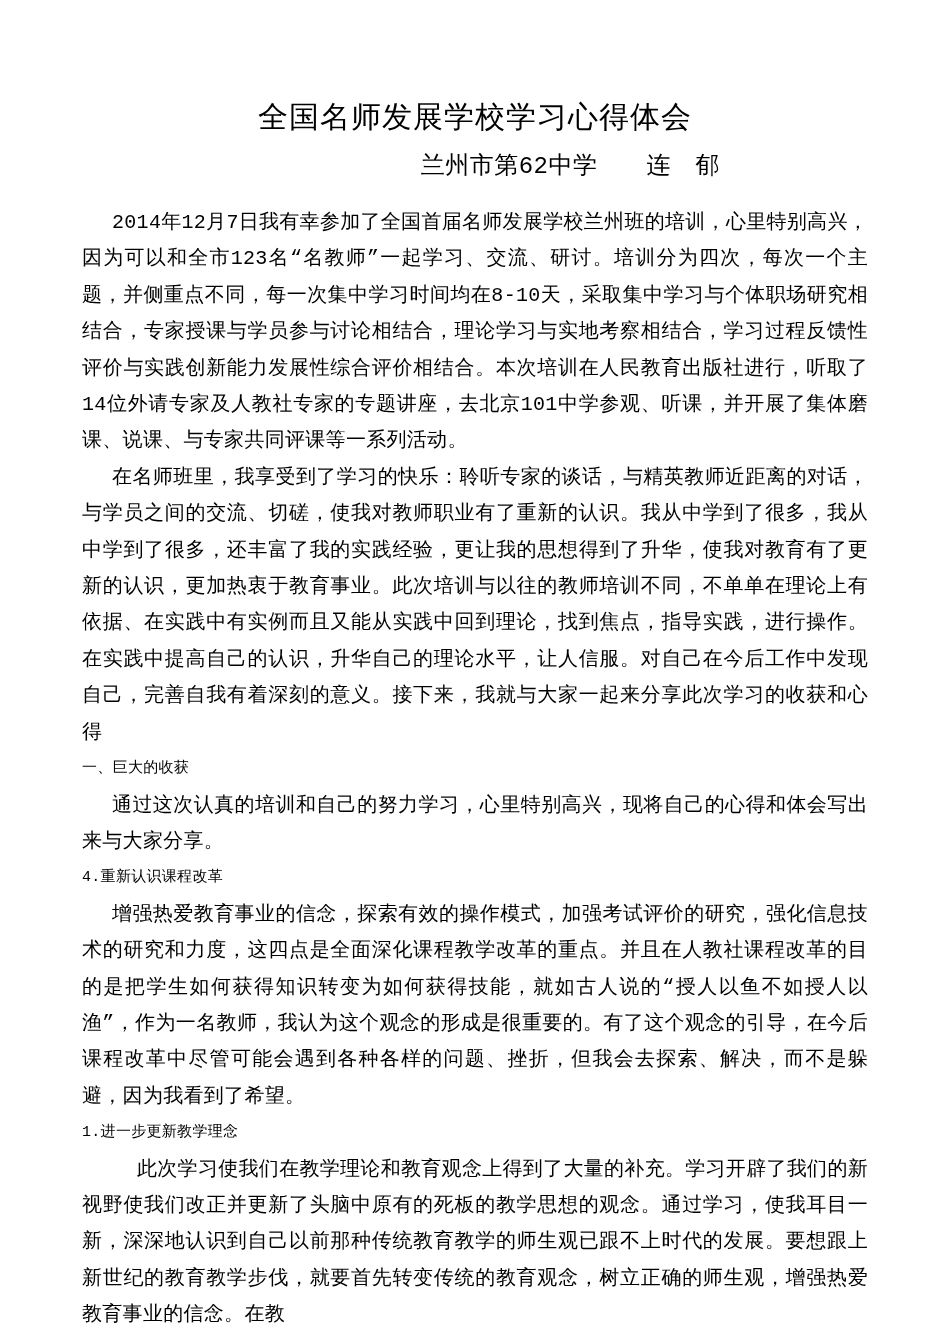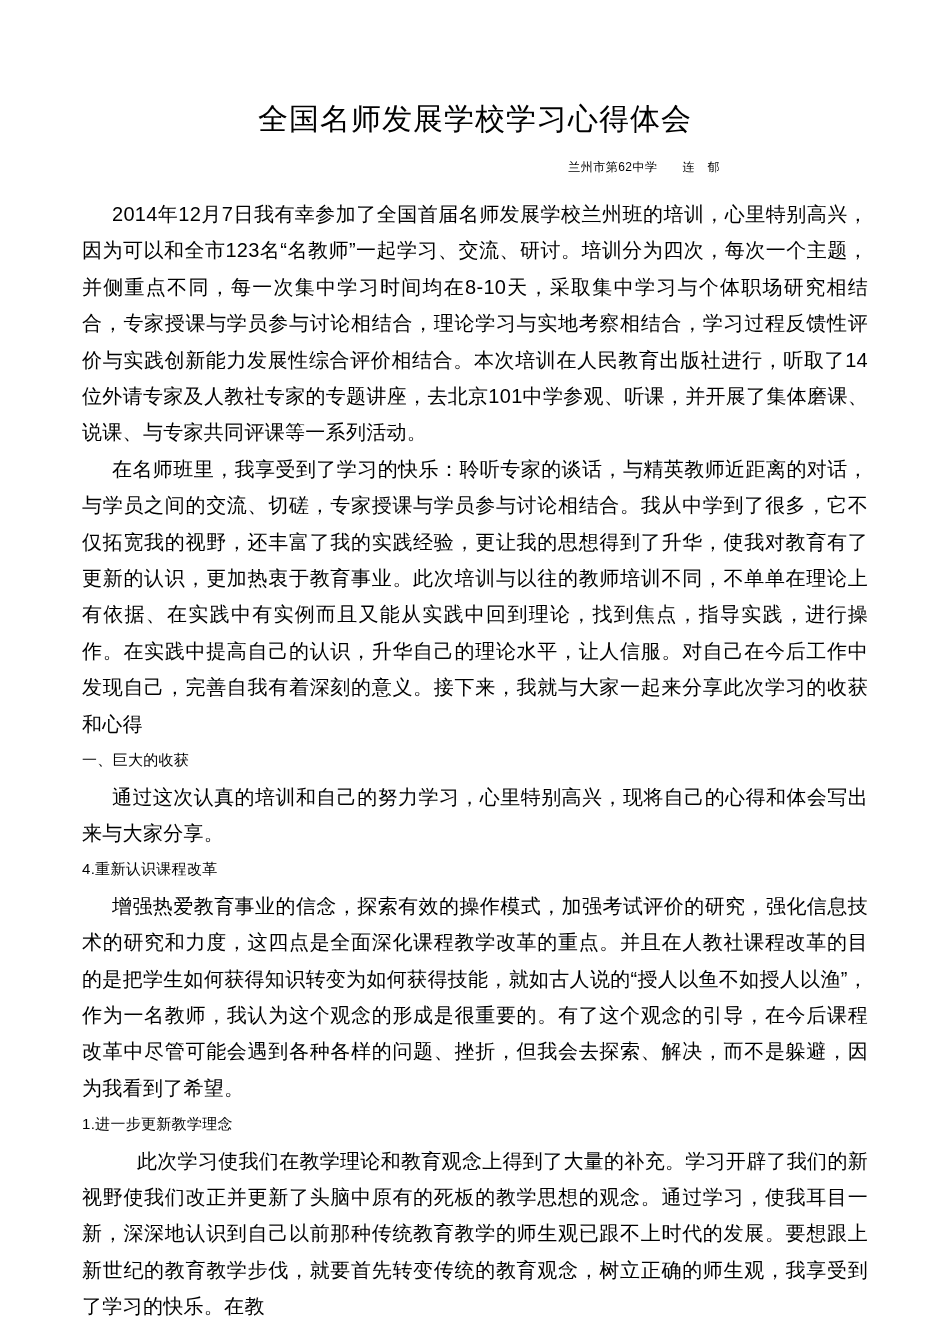--- a/index.html
+++ b/index.html
@@ -8,45 +8,45 @@
     background: #ffffff;
   }
   .page {
     position: relative;
     width: 950px;
     height: 1344px;
     margin: 0 auto;
     background: #ffffff;
     color: #000000;
     overflow: hidden;
-    font-family: Liberation Sans, sans-serif;
+    font-family: Liberation Mono, monospace;
   }
   .content {
     padding: 0 82px 0 82px;
   }
   .doc-title {
     margin: 0;
     padding-top: 98px;
     font-size: 30px;
     font-weight: normal;
     text-align: center;
     letter-spacing: 1px;
     line-height: 42px;
     white-space: nowrap;
   }
   .doc-byline {
     margin-top: 9px;
-    font-size: 12px;
+    font-size: 24px;
     line-height: 36px;
     text-align: right;
     padding-right: 148px;
     letter-spacing: 0.5px;
   }
   .doc-body {
-    margin-top: 11px;
+    margin-top: 20px;
   }
   .doc-para {
     margin: 0;
     font-size: 20px;
     line-height: 36.4px;
     text-align: justify;
     text-indent: 30px;
     letter-spacing: 0.3px;
   }
   .doc-para.indent-wide {
@@ -63,22 +63,22 @@
 </style>
 </head>
 <body>
 
 <div class="page">
   <div class="content">
     <h1 class="doc-title">全国名师发展学校学习心得体会</h1>
     <div class="doc-byline">兰州市第62中学　　连　郁</div>
     <div class="doc-body">
         <p class="doc-para">2014年12月7日我有幸参加了全国首届名师发展学校兰州班的培训，心里特别高兴，因为可以和全市123名“名教师”一起学习、交流、研讨。培训分为四次，每次一个主题，并侧重点不同，每一次集中学习时间均在8-10天，采取集中学习与个体职场研究相结合，专家授课与学员参与讨论相结合，理论学习与实地考察相结合，学习过程反馈性评价与实践创新能力发展性综合评价相结合。本次培训在人民教育出版社进行，听取了14位外请专家及人教社专家的专题讲座，去北京101中学参观、听课，并开展了集体磨课、说课、与专家共同评课等一系列活动。</p>
-        <p class="doc-para">在名师班里，我享受到了学习的快乐：聆听专家的谈话，与精英教师近距离的对话，与学员之间的交流、切磋，专家授课与学员参与讨论相结合。我从中学到了很多，它不仅拓宽我的视野，还丰富了我的实践经验，更让我的思想得到了升华，使我对教育有了更新的认识，更加热衷于教育事业。此次培训与以往的教师培训不同，不单单在理论上有依据、在实践中有实例而且又能从实践中回到理论，找到焦点，指导实践，进行操作。在实践中提高自己的认识，升华自己的理论水平，让人信服。对自己在今后工作中发现自己，完善自我有着深刻的意义。接下来，我就与大家一起来分享此次学习的收获和心得</p>
+        <p class="doc-para">在名师班里，我享受到了学习的快乐：聆听专家的谈话，与精英教师近距离的对话，与学员之间的交流、切磋，使我对教师职业有了重新的认识。我从中学到了很多，我从中学到了很多，还丰富了我的实践经验，更让我的思想得到了升华，使我对教育有了更新的认识，更加热衷于教育事业。此次培训与以往的教师培训不同，不单单在理论上有依据、在实践中有实例而且又能从实践中回到理论，找到焦点，指导实践，进行操作。在实践中提高自己的认识，升华自己的理论水平，让人信服。对自己在今后工作中发现自己，完善自我有着深刻的意义。接下来，我就与大家一起来分享此次学习的收获和心得</p>
         <h2 class="doc-heading">一、巨大的收获</h2>
         <p class="doc-para">通过这次认真的培训和自己的努力学习，心里特别高兴，现将自己的心得和体会写出来与大家分享。</p>
         <h2 class="doc-heading">4.重新认识课程改革</h2>
         <p class="doc-para">增强热爱教育事业的信念，探索有效的操作模式，加强考试评价的研究，强化信息技术的研究和力度，这四点是全面深化课程教学改革的重点。并且在人教社课程改革的目的是把学生如何获得知识转变为如何获得技能，就如古人说的“授人以鱼不如授人以渔”，作为一名教师，我认为这个观念的形成是很重要的。有了这个观念的引导，在今后课程改革中尽管可能会遇到各种各样的问题、挫折，但我会去探索、解决，而不是躲避，因为我看到了希望。</p>
         <h2 class="doc-heading">1.进一步更新教学理念</h2>
-        <p class="doc-para indent-wide">此次学习使我们在教学理论和教育观念上得到了大量的补充。学习开辟了我们的新视野使我们改正并更新了头脑中原有的死板的教学思想的观念。通过学习，使我耳目一新，深深地认识到自己以前那种传统教育教学的师生观已跟不上时代的发展。要想跟上新世纪的教育教学步伐，就要首先转变传统的教育观念，树立正确的师生观，我享受到了学习的快乐。在教</p>
+        <p class="doc-para indent-wide">此次学习使我们在教学理论和教育观念上得到了大量的补充。学习开辟了我们的新视野使我们改正并更新了头脑中原有的死板的教学思想的观念。通过学习，使我耳目一新，深深地认识到自己以前那种传统教育教学的师生观已跟不上时代的发展。要想跟上新世纪的教育教学步伐，就要首先转变传统的教育观念，树立正确的师生观，增强热爱教育事业的信念。在教</p>
       </div>
   </div>
 </div>
 
 </body></html>

